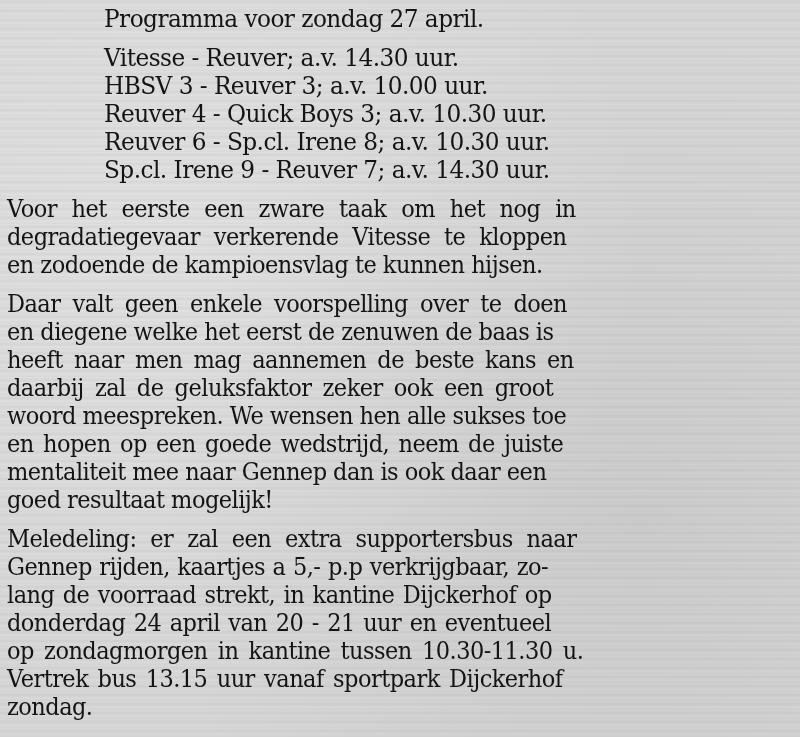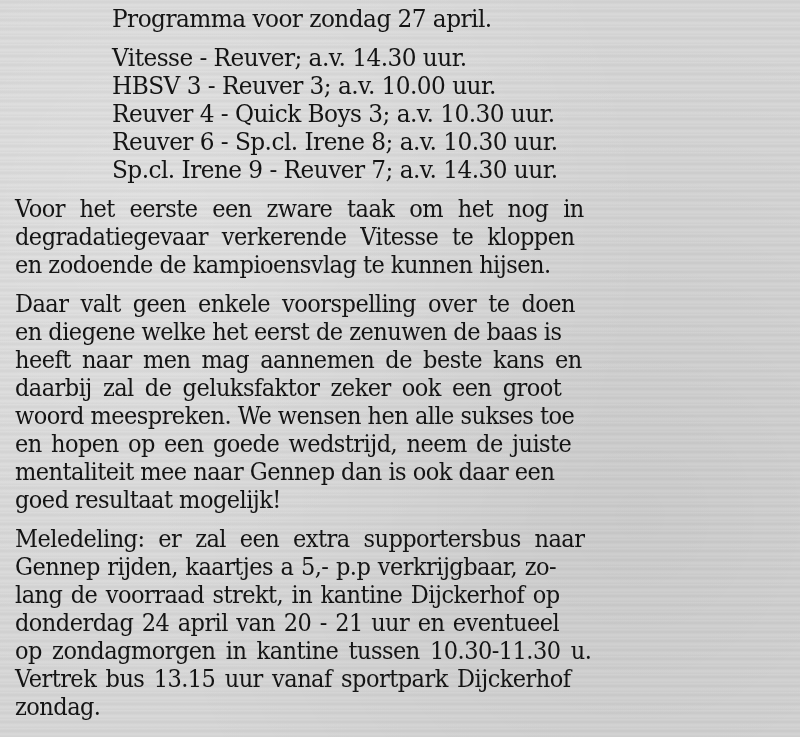--- a/index.html
+++ b/index.html
@@ -14,21 +14,21 @@
       background-image:
         repeating-linear-gradient(0deg, rgba(0,0,0,0.035) 0px, rgba(0,0,0,0.0) 3px, rgba(0,0,0,0.05) 6px, rgba(0,0,0,0.0) 9px),
         radial-gradient(circle at 20% 30%, rgba(255,255,255,0.25), rgba(0,0,0,0) 60%),
         radial-gradient(circle at 80% 70%, rgba(0,0,0,0.05), rgba(0,0,0,0) 60%);
       font-family: "DejaVu Serif", "Liberation Serif", serif;
       color: #141414;
       position: relative;
     }
     .clip {
       position: absolute;
-      left: 8px;
+      left: 0;
       top: 0;
       width: 732px;
       height: 737px;
     }
     .line {
       position: absolute;
       white-space: nowrap;
       font-size: 25px;
       line-height: 25px;
       letter-spacing: -0.6px;

